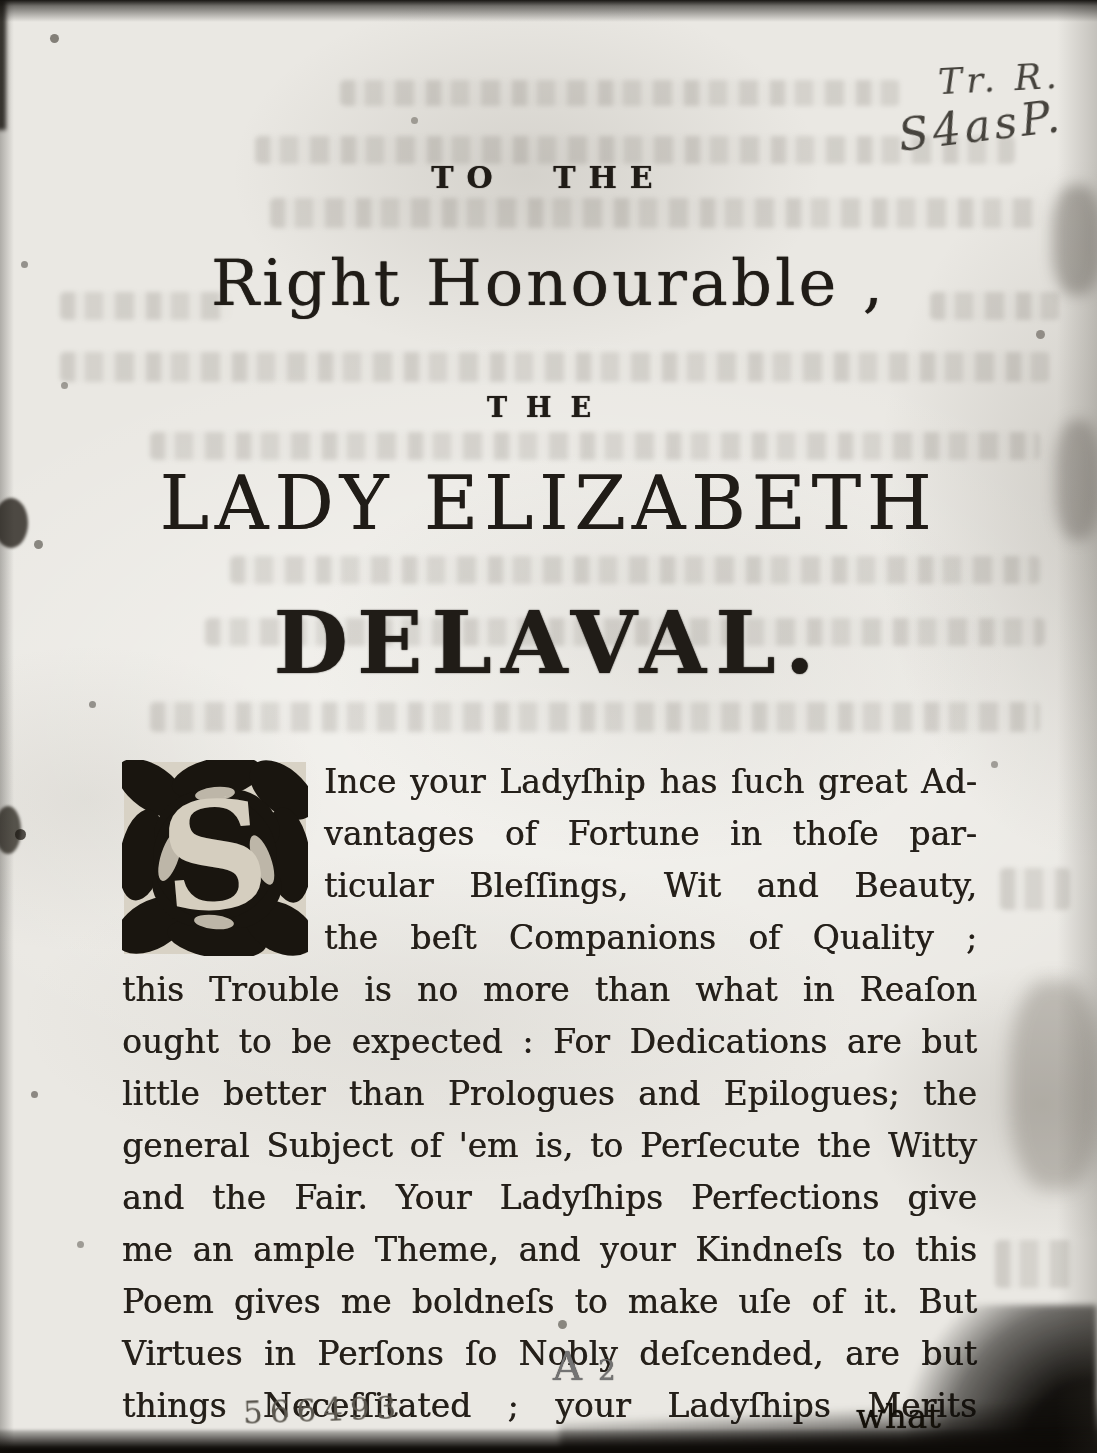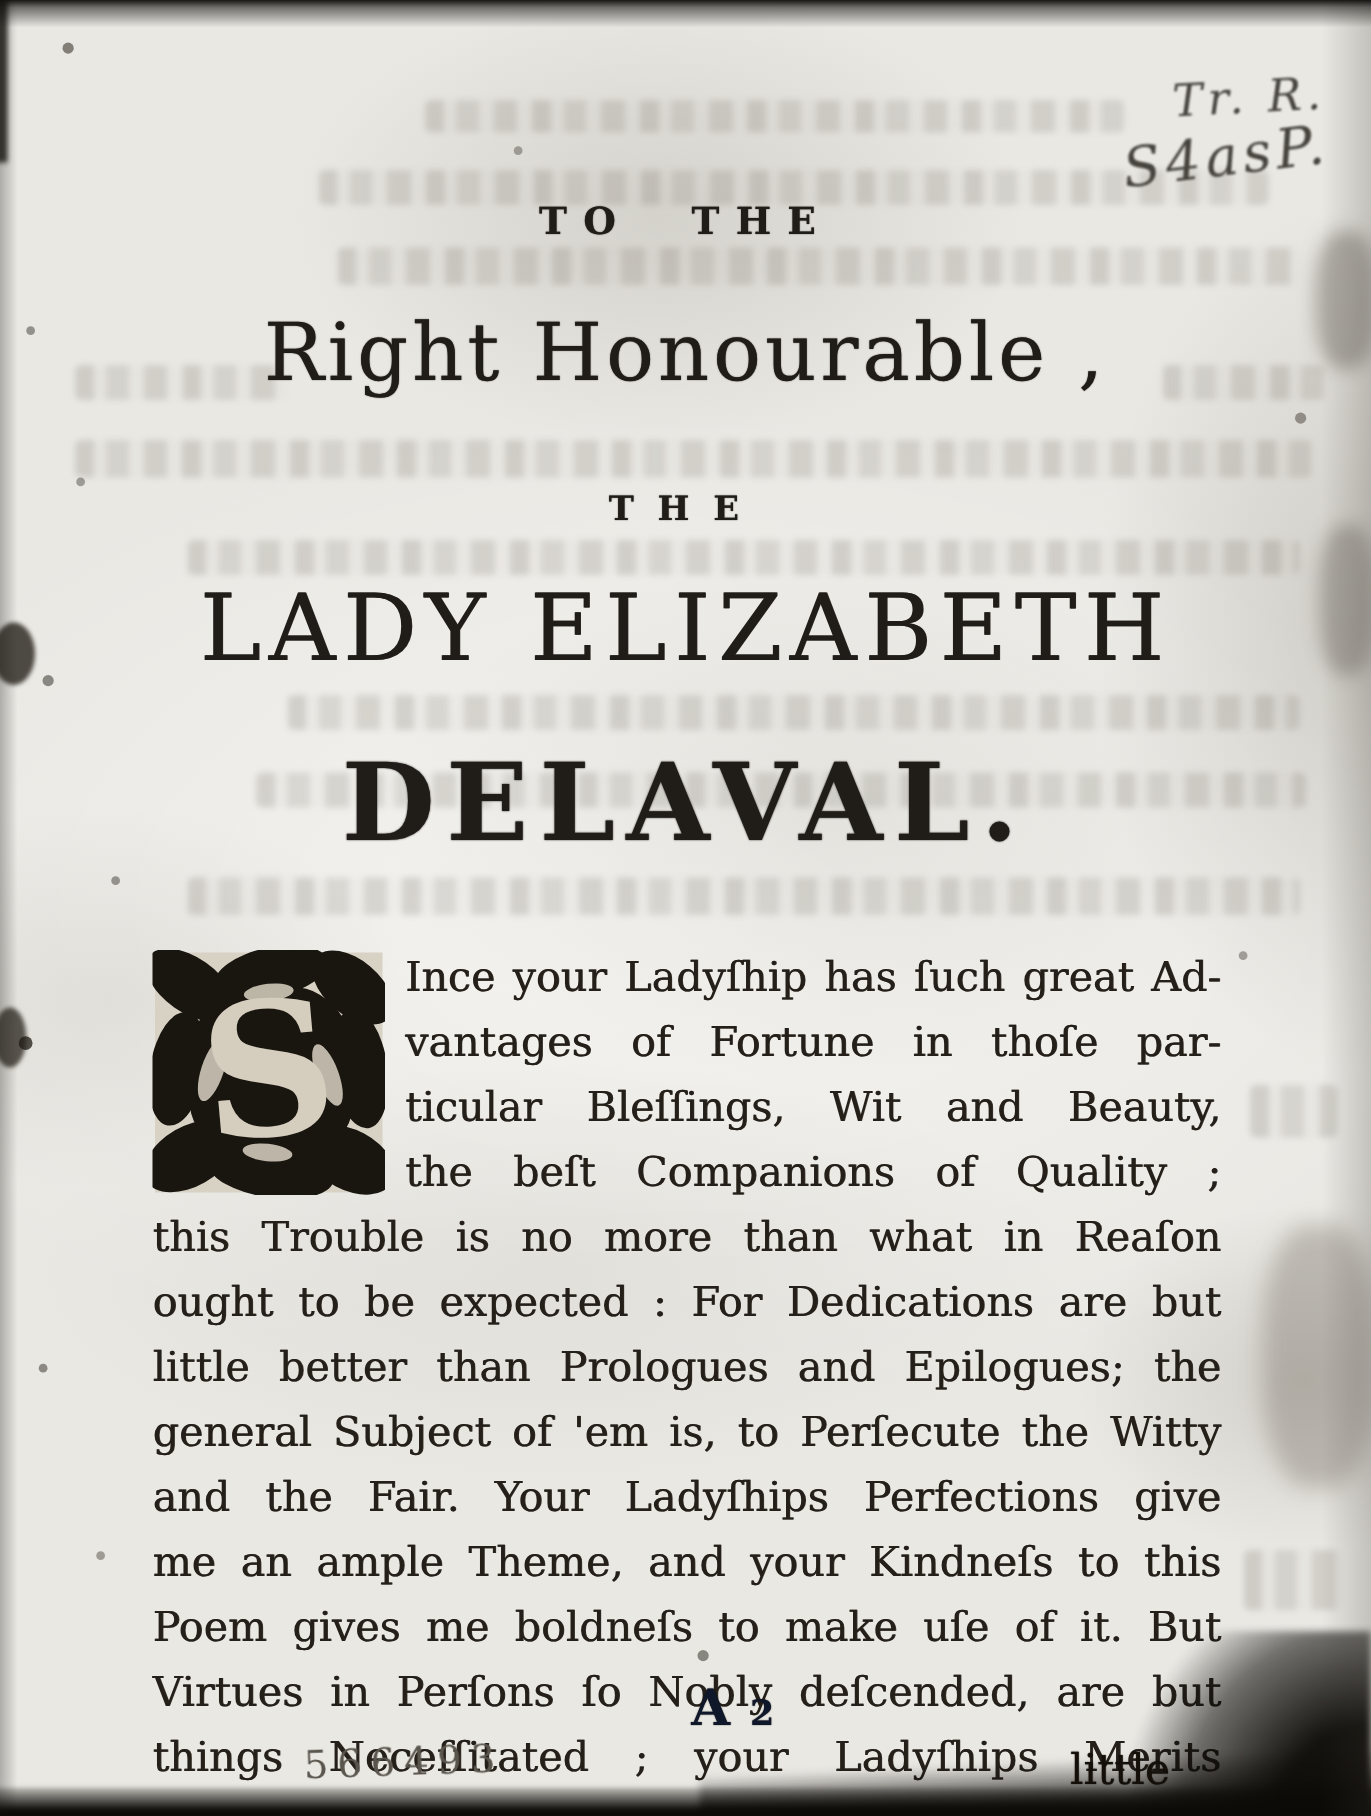--- a/index.html
+++ b/index.html
@@ -48,22 +48,22 @@
 
   
   .hand{position:absolute;z-index:4;color:#46433d;font-style:italic;
         filter:blur(0.7px);letter-spacing:4px;}
   .hand1{left:938px;top:58px;font-size:36px;transform:rotate(-3deg);}
   .hand2{left:898px;top:100px;font-size:44px;transform:rotate(-7deg);}
   .pencil-num{position:absolute;left:243px;top:1392px;z-index:7;font-size:31px;
         color:#5a564e;letter-spacing:7px;transform:rotate(-2deg);filter:blur(0.6px);}
 
   
-  .signature{position:absolute;left:553px;top:1343px;z-index:7;font-size:40px;color:#0f172a;
-             text-shadow:0 0 1px rgba(20,16,12,.9);font-weight:bold;}
+  .signature{position:absolute;left:553px;top:1343px;z-index:7;font-size:40px;color:#737373;
+             text-shadow:0 0 1px rgba(20,16,12,.9);}
   .signature .num{font-size:28px;margin-left:16px;}
   .catchword{position:absolute;left:856px;top:1396px;z-index:7;font-size:34px;color:#141009;
              text-shadow:0 0 1px rgba(10,8,5,.9);}
 
   
   .bleed{position:absolute;z-index:2;border-radius:5px;filter:blur(2.6px);opacity:.55;
     background:repeating-linear-gradient(90deg,
       rgba(105,99,90,.38) 0 15px, rgba(105,99,90,.06) 15px 25px,
       rgba(105,99,90,.30) 25px 43px, rgba(105,99,90,.05) 43px 55px,
       rgba(105,99,90,.34) 55px 74px, rgba(105,99,90,.04) 74px 86px);}
@@ -168,19 +168,19 @@
     <div class="jline">general Subject of 'em is, to Perſecute the Witty</div>
     <div class="jline">and the Fair.  Your Ladyſhips Perfections give</div>
     <div class="jline">me an ample Theme, and your Kindneſs to this</div>
     <div class="jline">Poem gives me boldneſs to make uſe of it.   But</div>
     <div class="jline">Virtues in Perſons ſo Nobly deſcended, are but</div>
     <div class="jline">things Neceſſitated ;  your  Ladyſhips  Merits</div>
   </div>
 
   <div class="pencil-num">566493</div>
   <div class="signature"><span>A</span><span class="num">2</span></div>
-  <div class="catchword">little</div>
+  <div class="catchword">what</div>
 
   <div class="shadow-br"></div>
   <div class="shadow-bottom2"></div>
   <div class="shadow-bottom"></div>
 
 </div>
 
 </body></html>

